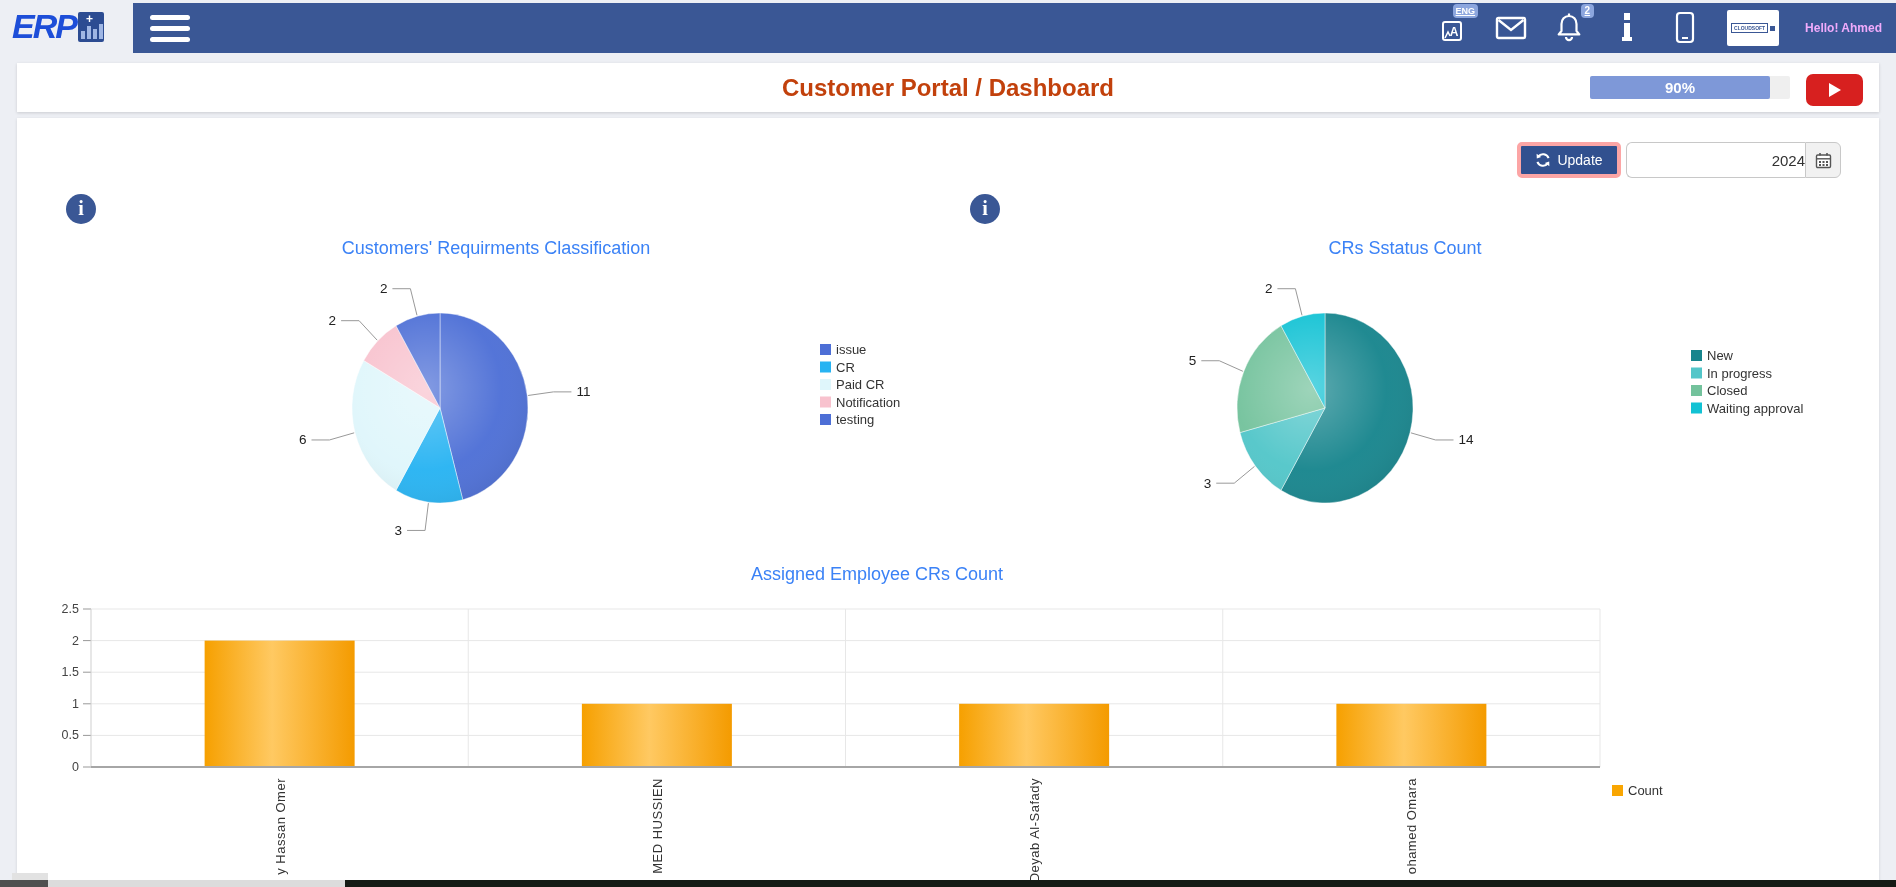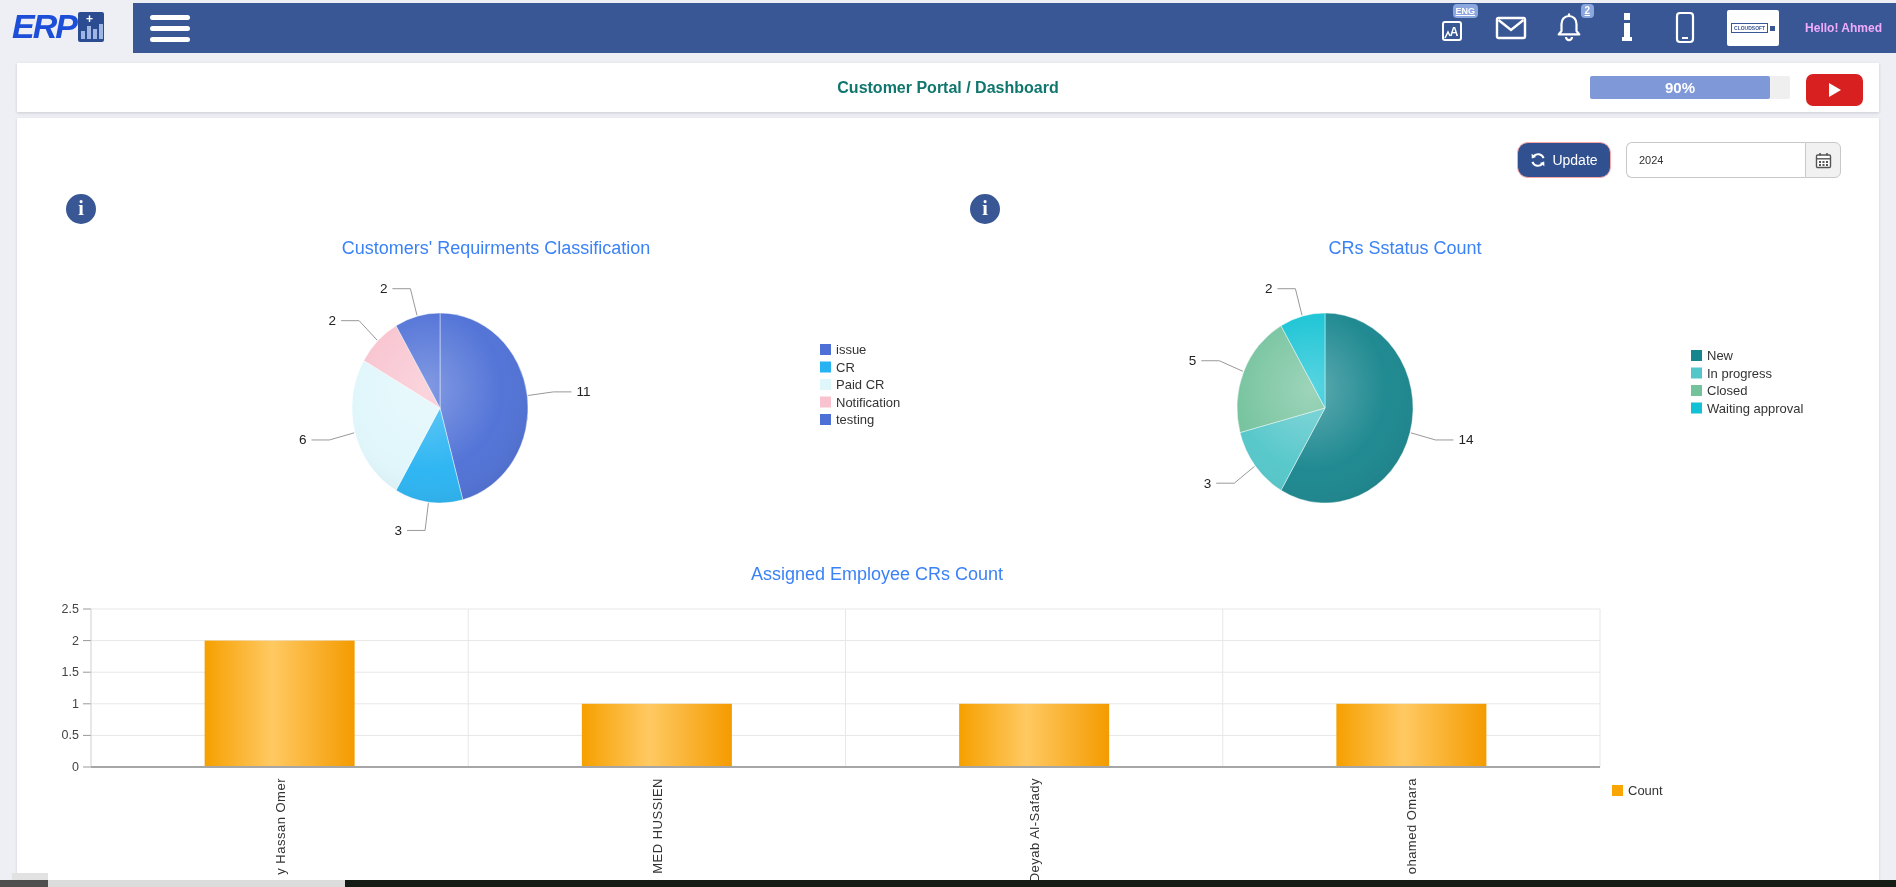--- a/index.html
+++ b/index.html
@@ -24,37 +24,37 @@
   .badge.eng { font-size:9px; padding:2px 3px; }
   .avatar { width:52px; height:36px; background:#fff; border-radius:2px; display:flex; align-items:center; justify-content:center; gap:2px; cursor:pointer; }
   .avatar-label { font-size:5px; font-weight:bold; color:#3A5795; border:1px solid #3A5795; padding:1px 2px; }
   .avatar-sq { width:5px; height:5px; background:#3A5795; }
   .greeting { color:#f0abfc; font-size:12px; font-weight:bold; white-space:nowrap; }
 
   
   .header { position:absolute; left:17px; top:63px; width:1862px; height:49px; background:#fff;
     box-shadow:0 1px 3px rgba(0,0,0,.15); }
   .page-title { position:absolute; left:0; right:0; top:0; height:49px; line-height:49px; text-align:center;
-    font-size:16px; font-weight:bold; color:#0f766e; }
+    font-size:24px; font-weight:bold; color:#c2410c; }
   .progress-track { position:absolute; left:1573px; top:13px; width:200px; height:23px; background:#EFEFEF; border-radius:2px; }
   .progress-fill { height:23px; background:#7E98D8; border-radius:2px; color:#fff; font-size:15px; font-weight:bold;
     text-align:center; line-height:23px; }
   .play-btn { position:absolute; left:1789px; top:11px; width:57px; height:32px; background:#D7201F; border-radius:7px;
     display:flex; align-items:center; justify-content:center; cursor:pointer; }
   .play-tri { width:0; height:0; border-left:12px solid #fff; border-top:7px solid transparent; border-bottom:7px solid transparent; }
 
   
   .card { position:absolute; left:17px; top:118px; width:1862px; height:769px; background:#fff;
     box-shadow:0 1px 3px rgba(0,0,0,.12); }
-  .update-btn { position:absolute; left:1500px; top:24px; width:94px; height:36px; background:#31508F;
-    border:1px solid #fca5a5; border-radius:11px; color:#fff; font-size:14px; display:flex; align-items:center;
+  .update-btn { position:absolute; left:1500px; top:24px; width:104px; height:36px; background:#31508F;
+    border:4px solid #fca5a5; border-radius:5px; color:#fff; font-size:14px; display:flex; align-items:center;
     justify-content:center; gap:6px; cursor:pointer; }
   .year-group { position:absolute; left:1609px; top:24px; height:36px; display:flex; }
   .year-input { width:179px; height:36px; border:1px solid #C8C8C8; border-right:none; border-radius:6px 0 0 6px;
-    font-size:11px; color:#333; padding-left:12px; font-family:"Liberation Sans",sans-serif; }
+    font-size:15px; color:#333; padding-left:12px; font-family:"Liberation Sans",sans-serif;text-align:right; }
   .cal-btn { width:36px; height:36px; background:#F1F1F1; border:1px solid #C8C8C8; border-radius:0 6px 6px 0;
     display:flex; align-items:center; justify-content:center; cursor:pointer; }
   .info-circle { position:absolute; width:30px; height:30px; border-radius:50%; background:#3A5795; color:#fff;
     font-family:"Liberation Serif",serif; font-weight:bold; font-size:20px; text-align:center; line-height:29px; cursor:pointer; }
   .chart-title { position:absolute; width:600px; text-align:center; font-size:18px; color:#3b82f6; }
   #charts { position:absolute; left:0; top:0; width:1862px; height:769px; }
 
   
   .strip { position:absolute; height:7px; top:880px; z-index:9; }
   .strip-btn  { left:0; width:48px; background:#4F4F4F; }

